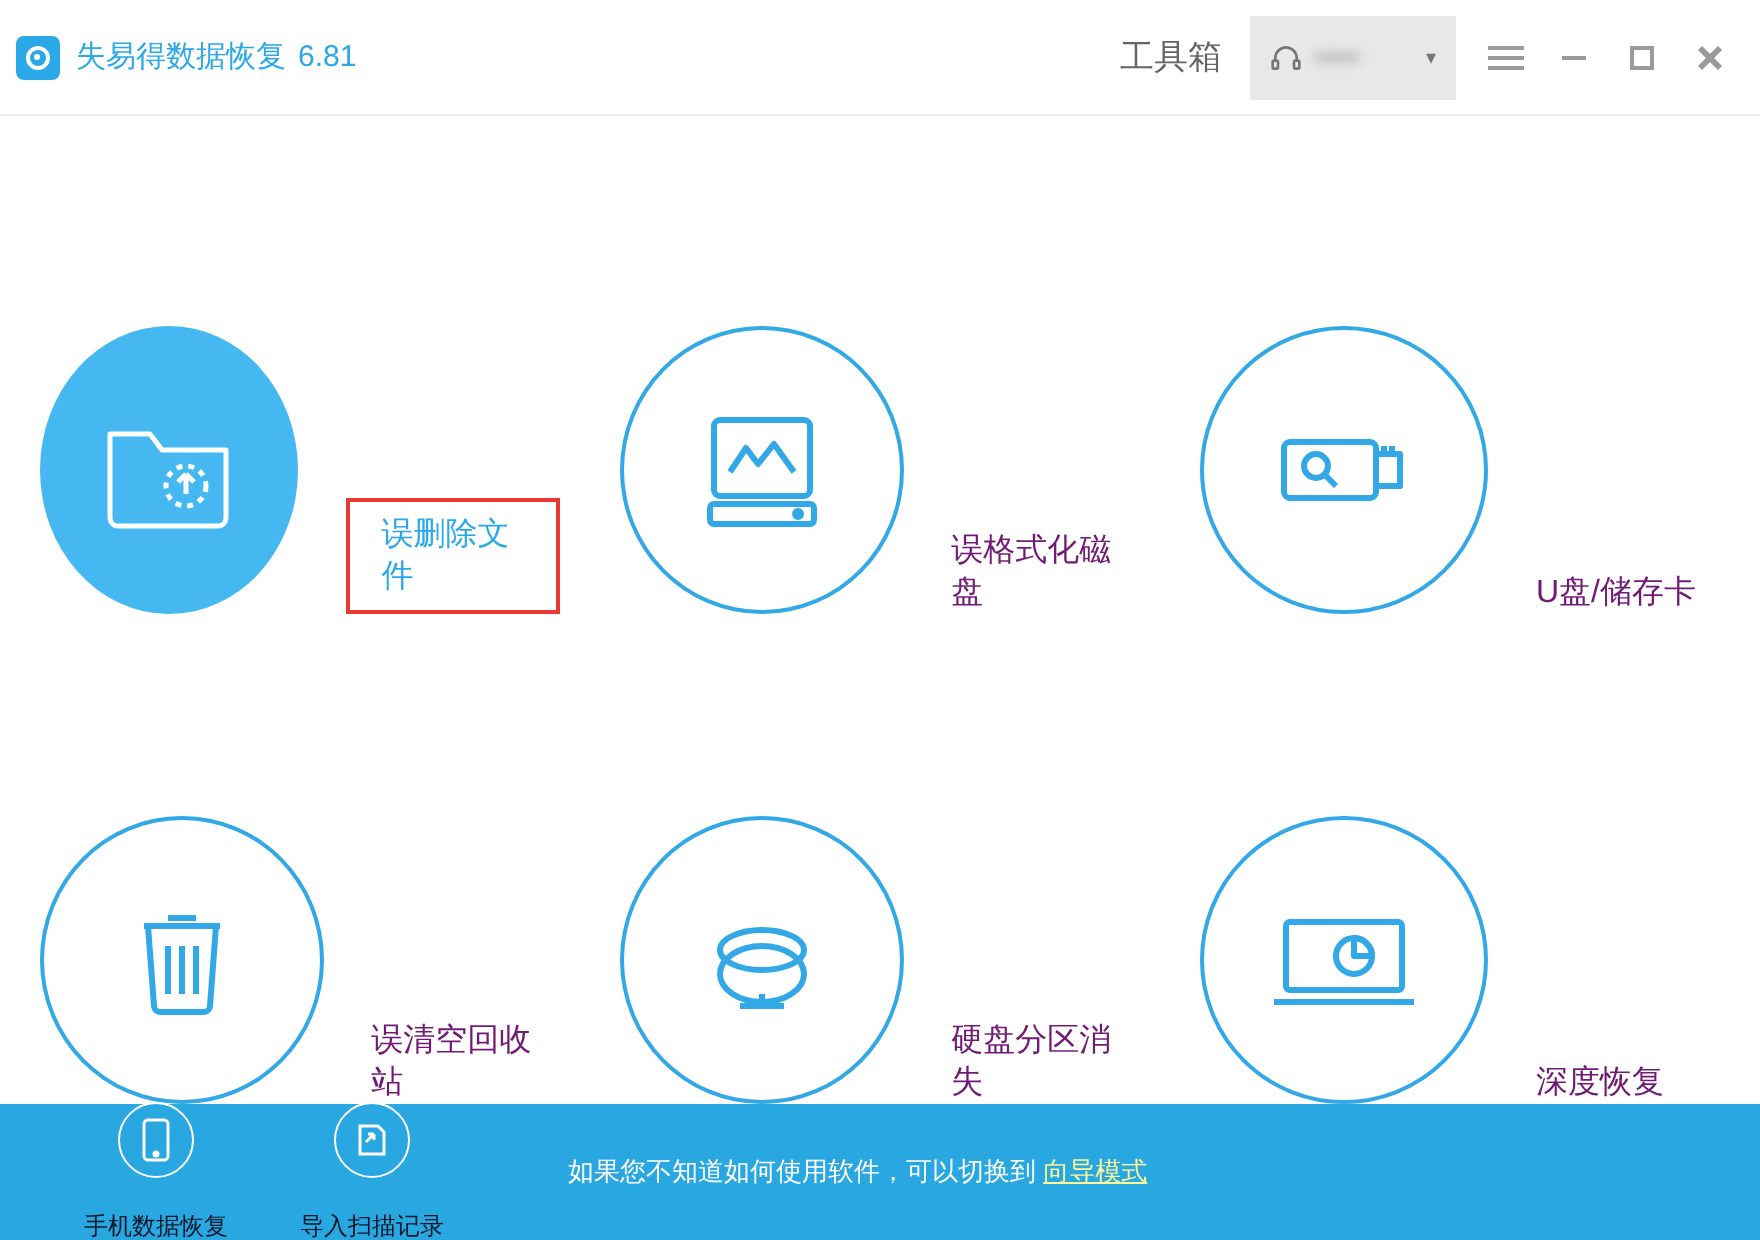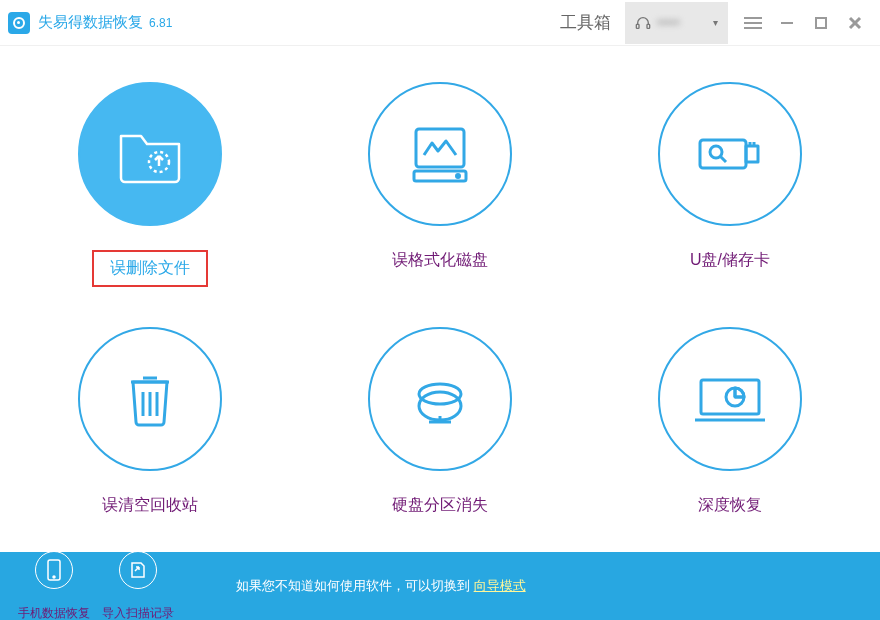--- a/index.html
+++ b/index.html
@@ -5,21 +5,21 @@
   * { box-sizing: border-box; margin: 0; padding: 0; }
   body {
     width: 880px;
     height: 620px;
     font-family: "Microsoft YaHei", sans-serif;
     background: #fff;
     overflow: hidden;
     position: relative;
   }
   .titlebar {
-    height: 46px;
+    height: 58px;
     display: flex;
     align-items: center;
     padding: 0 8px;
     border-bottom: 1px solid #f0f0f0;
   }
   .app-logo {
     width: 22px; height: 22px;
     background: #2aa8e8;
     border-radius: 4px;
     display: flex; align-items: center; justify-content: center;
@@ -33,21 +33,21 @@
   }
   .app-logo-inner::after {
     content: "";
     position: absolute;
     width: 3px; height: 3px;
     background: #fff;
     border-radius: 50%;
     top: 2px; left: 2px;
   }
   .app-title { color: #2aa8e8; font-size: 15px; font-weight: 500; }
-  .app-version { color: #2aa8e8; font-size: 12px; margin-left: 6px; }
+  .app-version { color: #2aa8e8; font-size: 15px; margin-left: 6px; }
   .titlebar-spacer { flex: 1; }
   .toolbox-label { font-size: 17px; color: #666; margin-right: 14px; display:flex; align-items:center; gap:6px;}
   .user-pill {
     height: 42px; padding: 0 10px; background: #e8e8e8;
     display: flex; align-items: center; gap: 6px;
     margin-right: 8px;
     position: relative;
   }
   .user-pill .blur {
     filter: blur(3px); color: #888; font-size: 13px; width: 50px; overflow:hidden;
@@ -63,21 +63,21 @@
   .main {
     position: absolute; top: 42px; left: 0; right: 0; bottom: 68px;
     display: grid;
     grid-template-columns: repeat(3, 1fr);
     grid-template-rows: repeat(2, 1fr);
     padding: 40px 20px 0 20px;
     column-gap: 30px;
     row-gap: 20px;
   }
   .option {
-    display: flex; flex-direction: column; align-items: center;
+    display: flex; flex-direction: row; align-items: flex-end;
     gap: 24px;
     cursor: pointer;
   }
   .circle {
     width: 144px; height: 144px; border-radius: 50%;
     border: 2px solid #32a8e6;
     display:flex; align-items:center; justify-content:center;
   }
   .circle.filled { background: #46b8f1; border-color: #46b8f1; }
   .opt-label { font-size: 16px; color: #701a75; }
@@ -86,21 +86,21 @@
 
   .footer {
     position: absolute; left:0; right:0; bottom:0; height: 68px;
     background: #28a7e1;
     display: flex; align-items: center;
     padding: 0 12px;
     color: #fff;
   }
   .foot-btn {
     width: 84px; display:flex; flex-direction:column; align-items:center; gap:16px;
-    cursor:pointer; font-size:12px; color:#701a75;
+    cursor:pointer; font-size:12px; color:#0f172a;margin-left:24px;
   }
   .foot-btn .fcircle {
     width: 38px; height: 38px; border-radius:50%;
     border: 1.5px solid #fff;
     display:flex; align-items:center; justify-content:center;
   }
   .hint {
     margin-left: 56px; font-size: 13px;
   }
   .hint a { color:#fff799; text-decoration: underline; cursor:pointer; }

